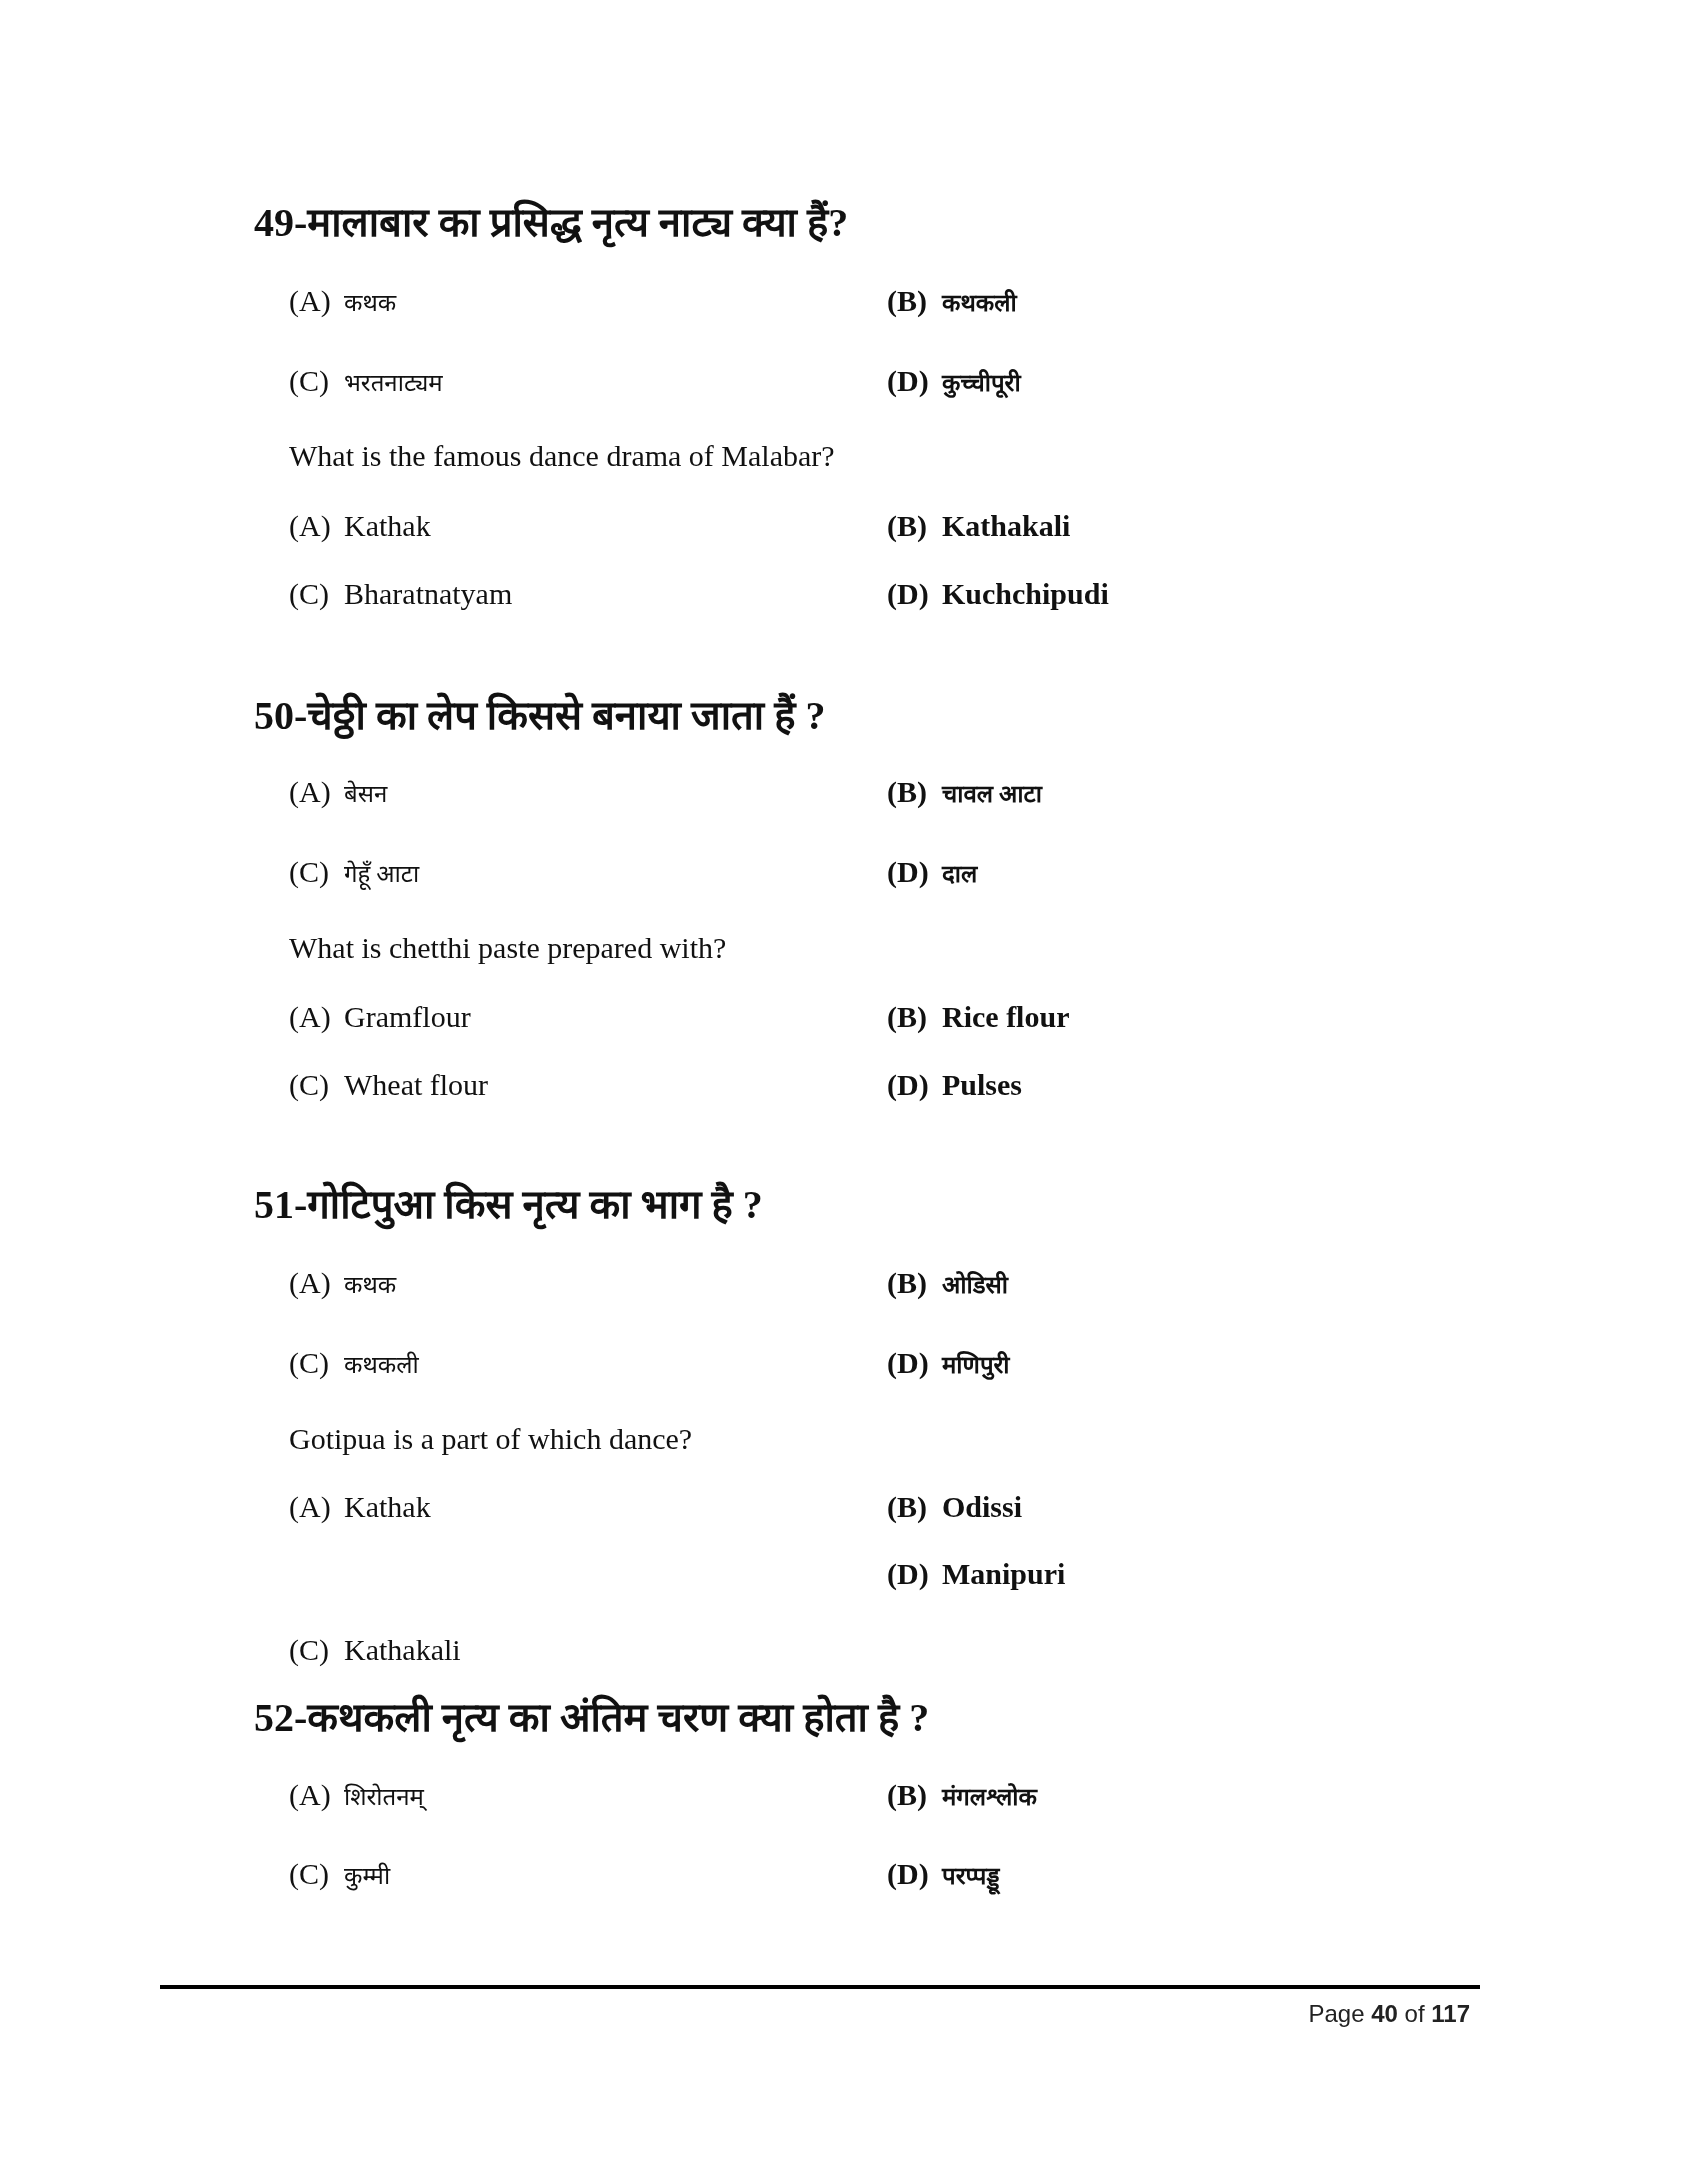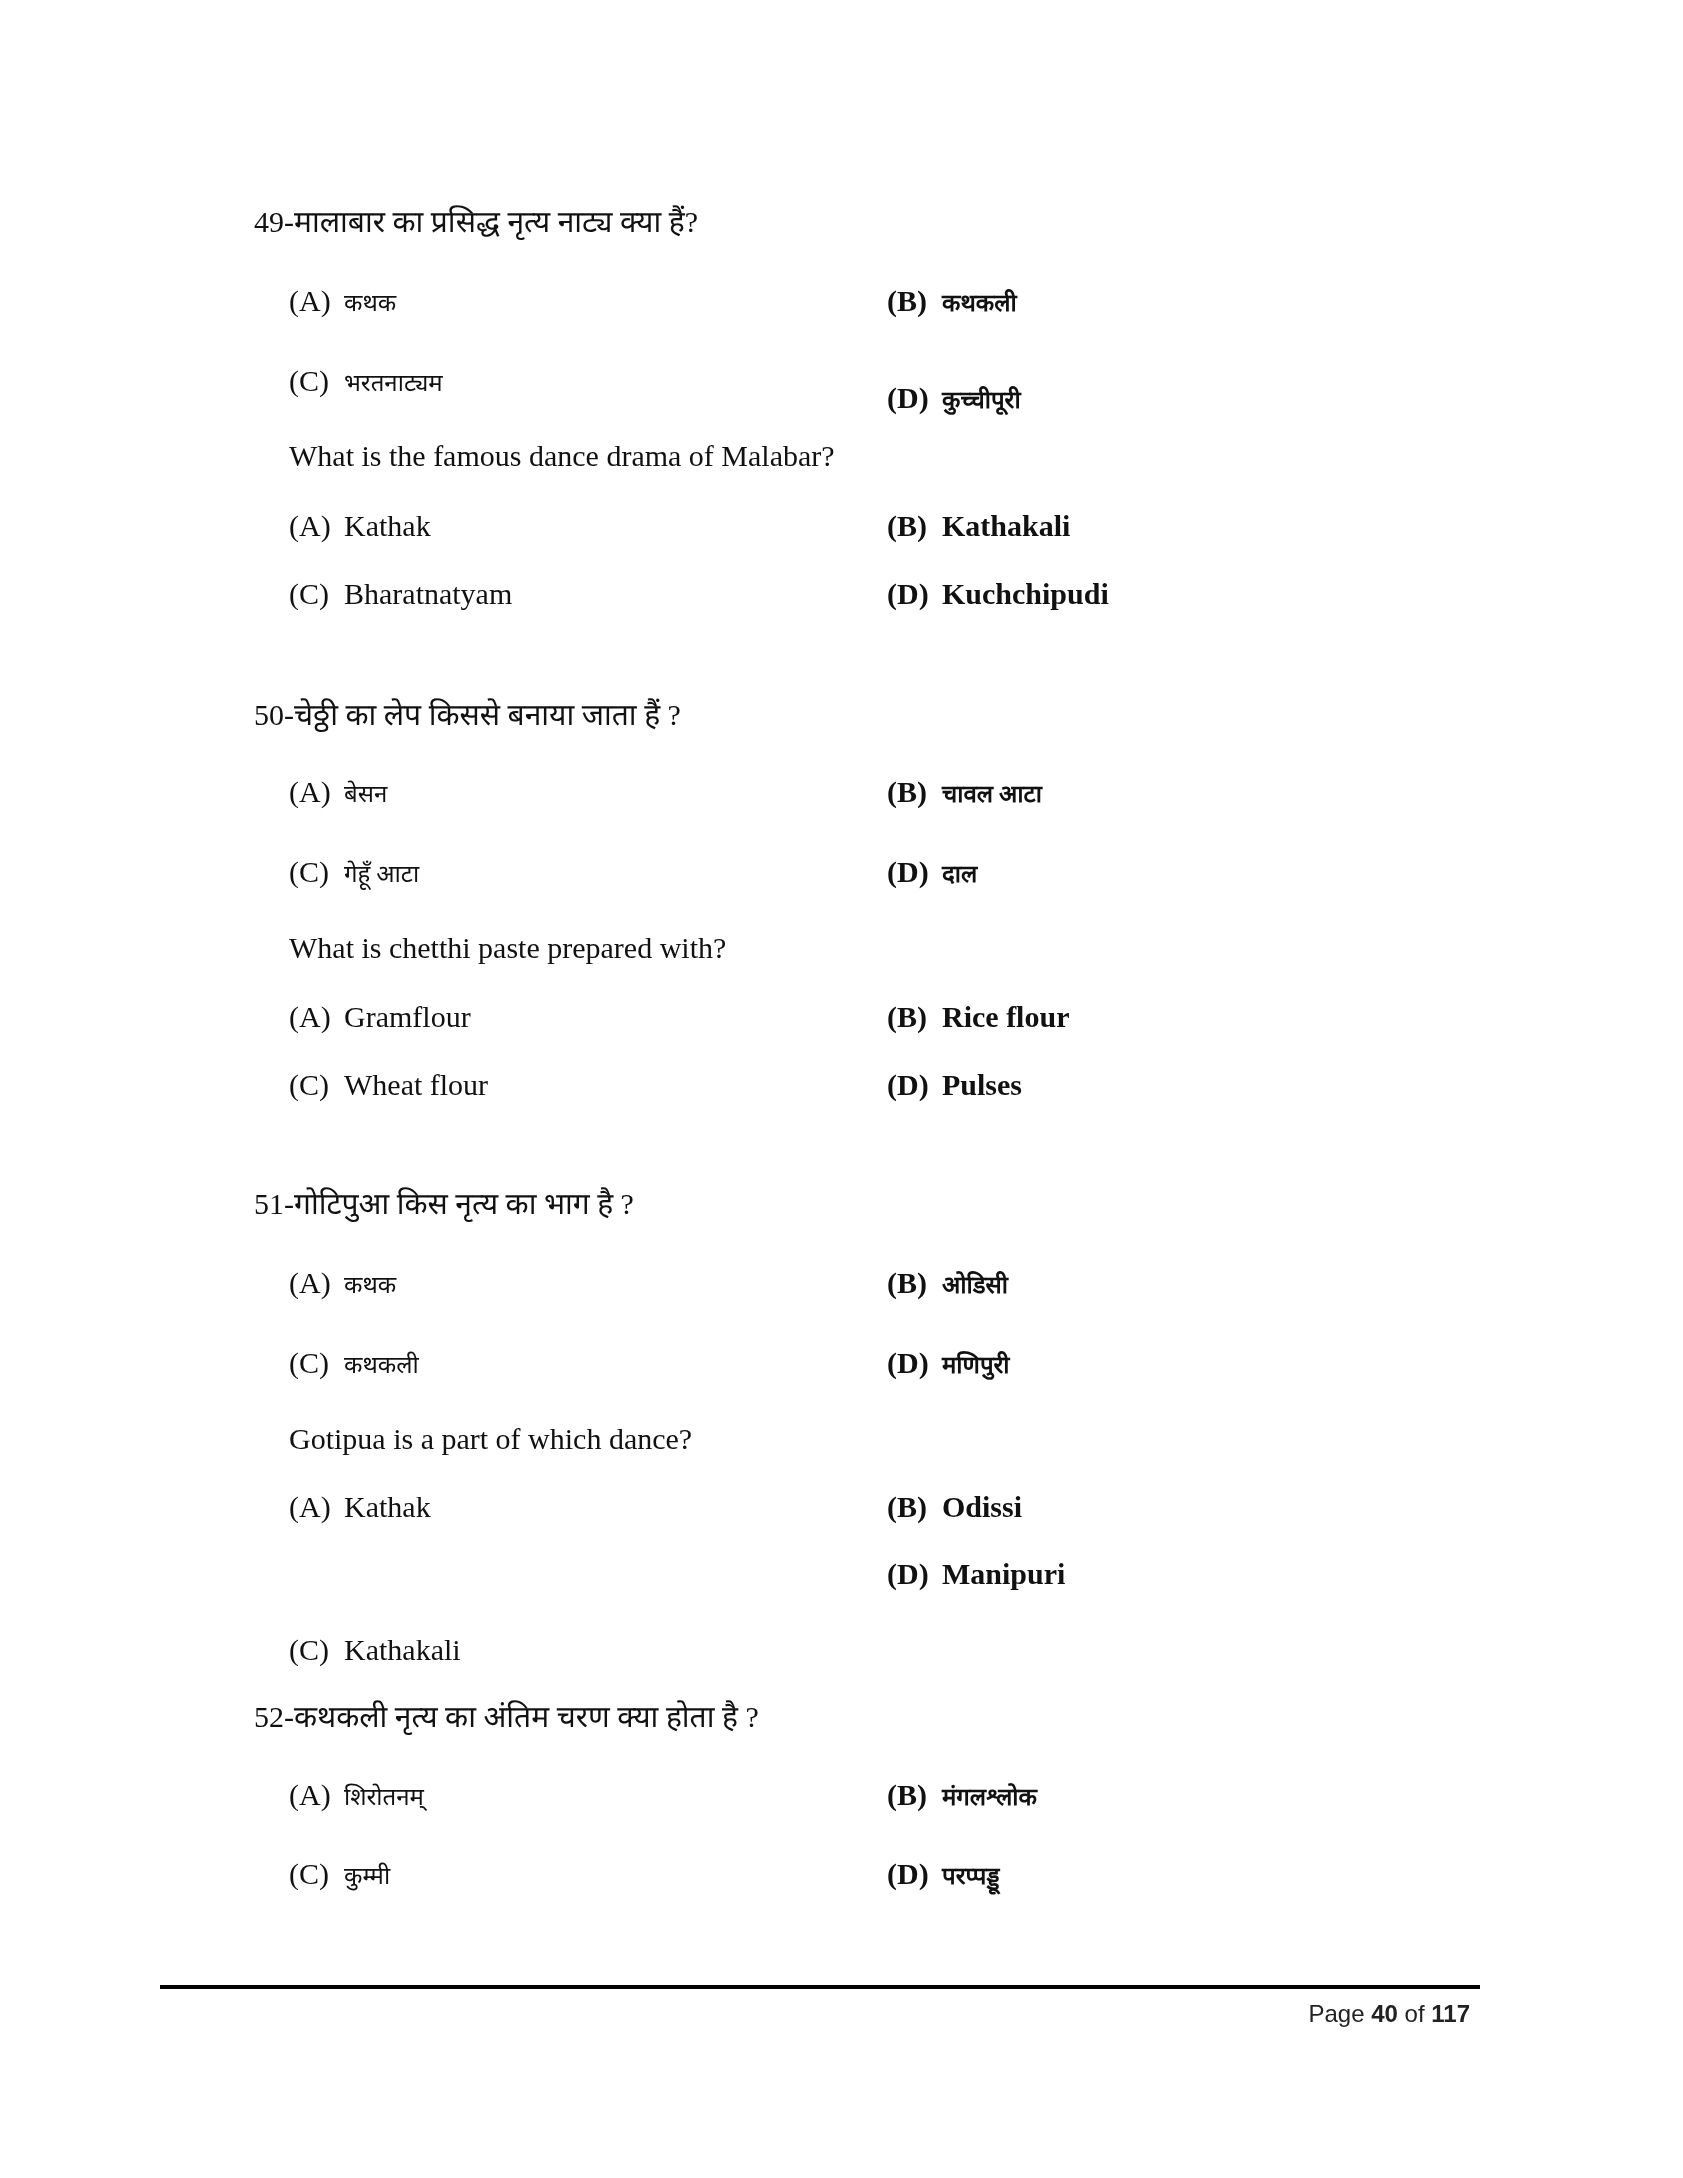--- a/index.html
+++ b/index.html
@@ -1,40 +1,40 @@
 <!DOCTYPE html>
 <html><head>
 <meta charset="utf-8">
 <style>
   html, body { margin: 0; padding: 0; background: #ffffff; }
   body { width: 1683px; height: 2178px; position: relative; overflow: hidden;
          font-family: "Liberation Serif", "DejaVu Serif", serif; color: #111; }
   .line { position: absolute; white-space: nowrap; transform: translateY(-50%); }
-  .q-hi { font-size: 30px; left: 254px; }
+  .q-hi { font-size: 40px; left: 254px; font-weight: bold; }
   .q-en { font-size: 30px; left: 289px; }
   .opt { font-size: 30px; }
   .opt .lbl { display: inline-block; width: 55px; }
   .opt.hi .txt { font-size: 24px; }
   .col-l { left: 289px; }
   .col-r { left: 887px; font-weight: bold; }
   .rule { position: absolute; left: 160px; top: 1985px; width: 1320px; height: 4px; background: #000; }
   .footer { position: absolute; right: 213px; top: 2000px; font-family: "Liberation Sans", "DejaVu Sans", sans-serif;
             font-size: 24px; color: #222; }
   .footer b { font-weight: bold; }
 </style>
 </head>
 <body>
 
 <div class="line q-hi" style="top:220px">
   <span>49-</span><span>मालाबार का प्रसिद्ध नृत्य नाट्य क्या हैं?</span>
 </div>
 <div class="line opt hi col-l" style="top:301px"><span class="lbl">(A)</span><span class="txt">कथक</span></div>
 <div class="line opt hi col-r" style="top:301px"><span class="lbl">(B)</span><span class="txt">कथकली</span></div>
 <div class="line opt hi col-l" style="top:381px"><span class="lbl">(C)</span><span class="txt">भरतनाट्यम</span></div>
-<div class="line opt hi col-r" style="top:398px"><span class="lbl">(D)</span><span class="txt">कुच्चीपूरी</span></div>
+<div class="line opt hi col-r" style="top:381px"><span class="lbl">(D)</span><span class="txt">कुच्चीपूरी</span></div>
 <div class="line q-en" style="top:456px">What is the famous dance drama of Malabar?</div>
 <div class="line opt col-l" style="top:526px"><span class="lbl">(A)</span><span>Kathak</span></div>
 <div class="line opt col-r" style="top:526px"><span class="lbl">(B)</span><span>Kathakali</span></div>
 <div class="line opt col-l" style="top:594px"><span class="lbl">(C)</span><span>Bharatnatyam</span></div>
 <div class="line opt col-r" style="top:594px"><span class="lbl">(D)</span><span>Kuchchipudi</span></div>
 
 <div class="line q-hi" style="top:713px">
   <span>50-</span><span>चेठ्ठी का लेप किससे बनाया जाता हैं ?</span>
 </div>
 <div class="line opt hi col-l" style="top:792px"><span class="lbl">(A)</span><span class="txt">बेसन</span></div>

